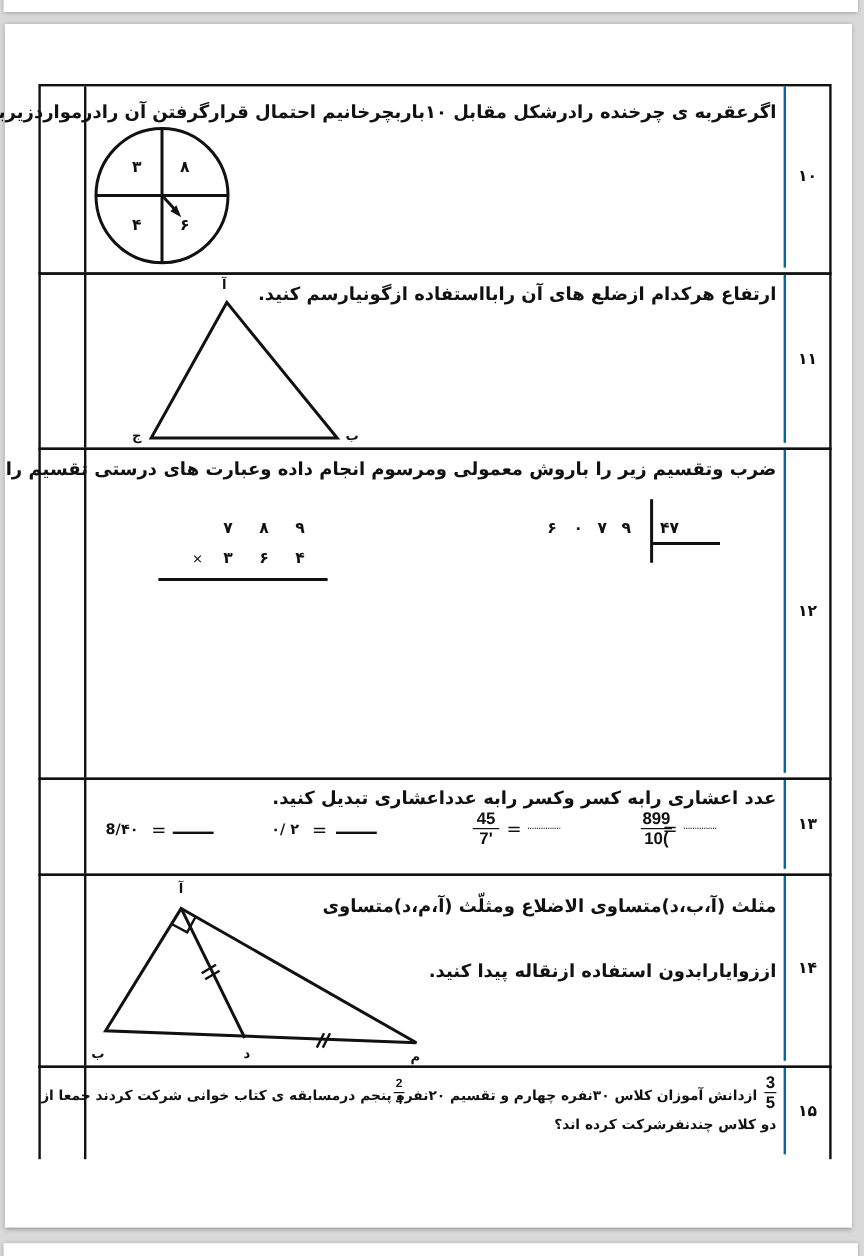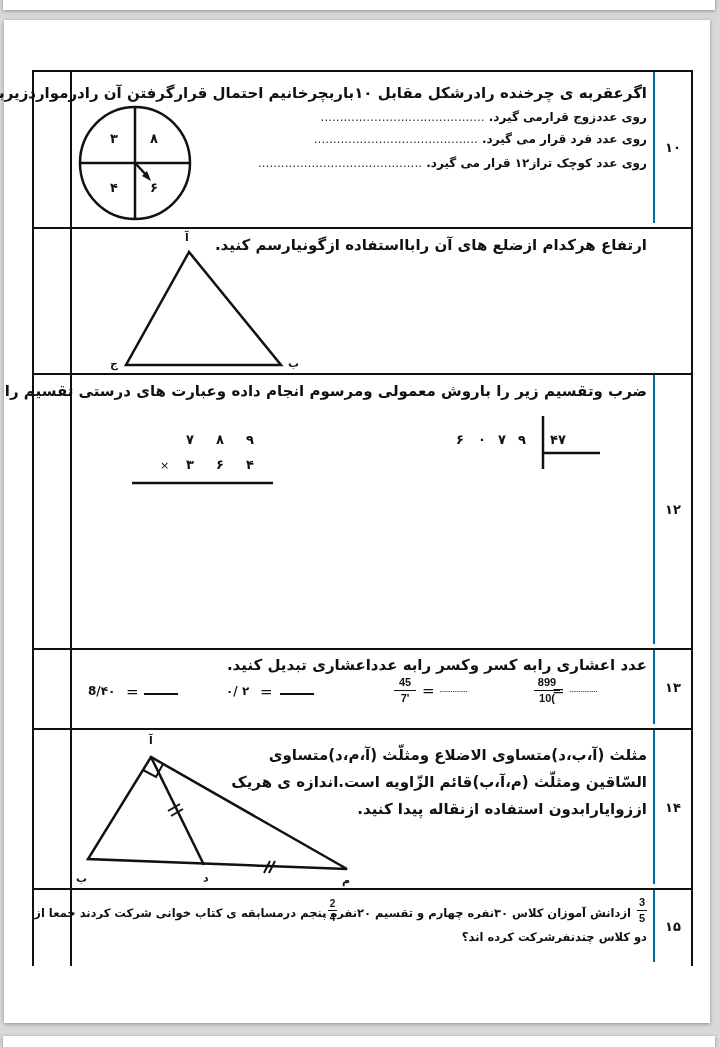--- a/index.html
+++ b/index.html
@@ -35,64 +35,53 @@
     position: absolute; right: 6px; font-weight: bold; font-size: 15px; color: #111;
     white-space: nowrap; font-family: "DejaVu Sans", sans-serif;
   }
   .line-text {
     position: absolute; font-weight: bold; font-size: 12px; color: #111; white-space: nowrap;
   }
   .dots { letter-spacing: -1px; font-weight: normal; color: #333; }
   svg { position: absolute; overflow: visible; }
   .digit { font-weight: bold; font-size: 13px; fill: #111; font-family: "DejaVu Sans", sans-serif; }
   .label { font-size: 11px; fill: #111; font-weight: bold; font-family: "DejaVu Sans", sans-serif; }
-  .frac { position: absolute; text-align: center; font-weight: bold; font-size: 11px; color: #111; line-height: 13px; font-family: "Liberation Sans", sans-serif; }
+  .frac { position: absolute; text-align: center; font-weight: bold; font-size: 14px; color: #111; line-height: 13px; font-family: "Liberation Sans", sans-serif; }
   .frac .bar { border-top: 1.5px solid #111; margin: 1px 0; }
   .open-bottom { border-bottom: none; }
 </style>
 </head>
 <body>
 
 <div class="page page-prev"></div>
 <div class="page page-main"></div>
 <div class="page page-next"></div>
 
 <div class="row" style="top:70px; height:159px;">
   <div class="score-col"></div>
   <div class="num-col">۱۰</div>
   <div class="content">
     <div class="q-text" style="top:12px;">اگرعقربه ی چرخنده رادرشکل مقابل ۱۰باربچرخانیم احتمال قرارگرفتن آن رادرمواردزیربنویسید.</div>
-    <div class="line-text" style="top:38px; right:6px;">
-      <span>روی عددزوج قرارمی گیرد.</span>
-      <span class="dots">...........................................</span>
-    </div>
-    <div class="line-text" style="top:60px; right:6px;">
-      <span>روی عدد فرد قرار می گیرد.</span>
-      <span class="dots">...........................................</span>
-    </div>
-    <div class="line-text" style="top:84px; right:6px;">
-      <span>روی عدد کوچک تراز۱۲ قرار می گیرد.</span>
-      <span class="dots">...........................................</span>
-    </div>
   </div>
   <svg width="661" height="159" style="left:-2px; top:-2px;">
     <ellipse cx="103" cy="93" rx="55" ry="56" fill="none" stroke="#111" stroke-width="2.5"></ellipse>
     <line x1="103" y1="37" x2="103" y2="149" stroke="#111" stroke-width="2.5"></line>
     <line x1="48" y1="93" x2="158" y2="93" stroke="#111" stroke-width="2.5"></line>
     <line x1="104" y1="94" x2="116" y2="107" stroke="#111" stroke-width="2.5"></line>
     <polygon points="119,111 110,106 115,101" fill="#111"></polygon>
     <text class="digit" x="78" y="73">۳</text>
     <text class="digit" x="118" y="73">۸</text>
     <text class="digit" x="78" y="122">۴</text>
     <text class="digit" x="118" y="122">۶</text>
   </svg>
 </div>
 
 <div class="row" style="top:227px; height:148px;">
   <div class="score-col"></div>
+  <div class="num-col">۱۱</div>
   <div class="content">
     <div class="q-text" style="top:7px;text-align:right;">ارتفاع هرکدام ازضلع های آن رابااستفاده ازگونیارسم کنید.</div>
   </div>
   <svg width="661" height="148" style="left:-2px; top:-2px;">
     <polygon points="157,25 94,138 249,138" fill="none" stroke="#111" stroke-width="2.5" stroke-linejoin="miter"></polygon>
     <text class="label" x="153" y="14">آ</text>
     <text class="label" x="256" y="140">ب</text>
     <text class="label" x="78" y="140">ج</text>
   </svg>
 </div>
@@ -154,21 +143,20 @@
   <div class="line-text" style="left:54px; top:34px;">8/۴۰</div>
   <div class="line-text" style="left:92px; top:33px; font-size:15px; font-weight:normal;">=</div>
   <div style="position:absolute; left:110px; top:43px; width:34px; border-top:2.5px solid #111;"></div>
 </div>
 
 <div class="row" style="top:728px; height:162px;">
   <div class="score-col"></div>
   <div class="num-col">۱۴</div>
   <div class="content">
     <div class="q-text" style="top:16px;">مثلث (آ،ب،د)متساوی الاضلاع ومثلّث (آ،م،د)متساوی</div>
-    <div class="q-text" style="top:43px;">السّاقین ومثلّث (م،آ،ب)قائم الزّاویه است.اندازه ی هریک</div>
     <div class="q-text" style="top:70px;">اززوایارابدون استفاده ازنقاله پیدا کنید.</div>
   </div>
   <svg width="661" height="162" style="left:-2px; top:-2px;">
     <polygon points="119,29 56,131 315,141" fill="none" stroke="#111" stroke-width="2.5"></polygon>
     <line x1="119" y1="29" x2="172" y2="137" stroke="#111" stroke-width="2.5"></line>
     <polyline points="111,42 124,49 131,36" fill="none" stroke="#111" stroke-width="2"></polyline>
     <line x1="136" y1="83" x2="148" y2="76" stroke="#111" stroke-width="2"></line>
     <line x1="139" y1="88" x2="151" y2="81" stroke="#111" stroke-width="2"></line>
     <line x1="232" y1="145" x2="238" y2="133" stroke="#111" stroke-width="2"></line>
     <line x1="237" y1="145" x2="243" y2="133" stroke="#111" stroke-width="2"></line>

